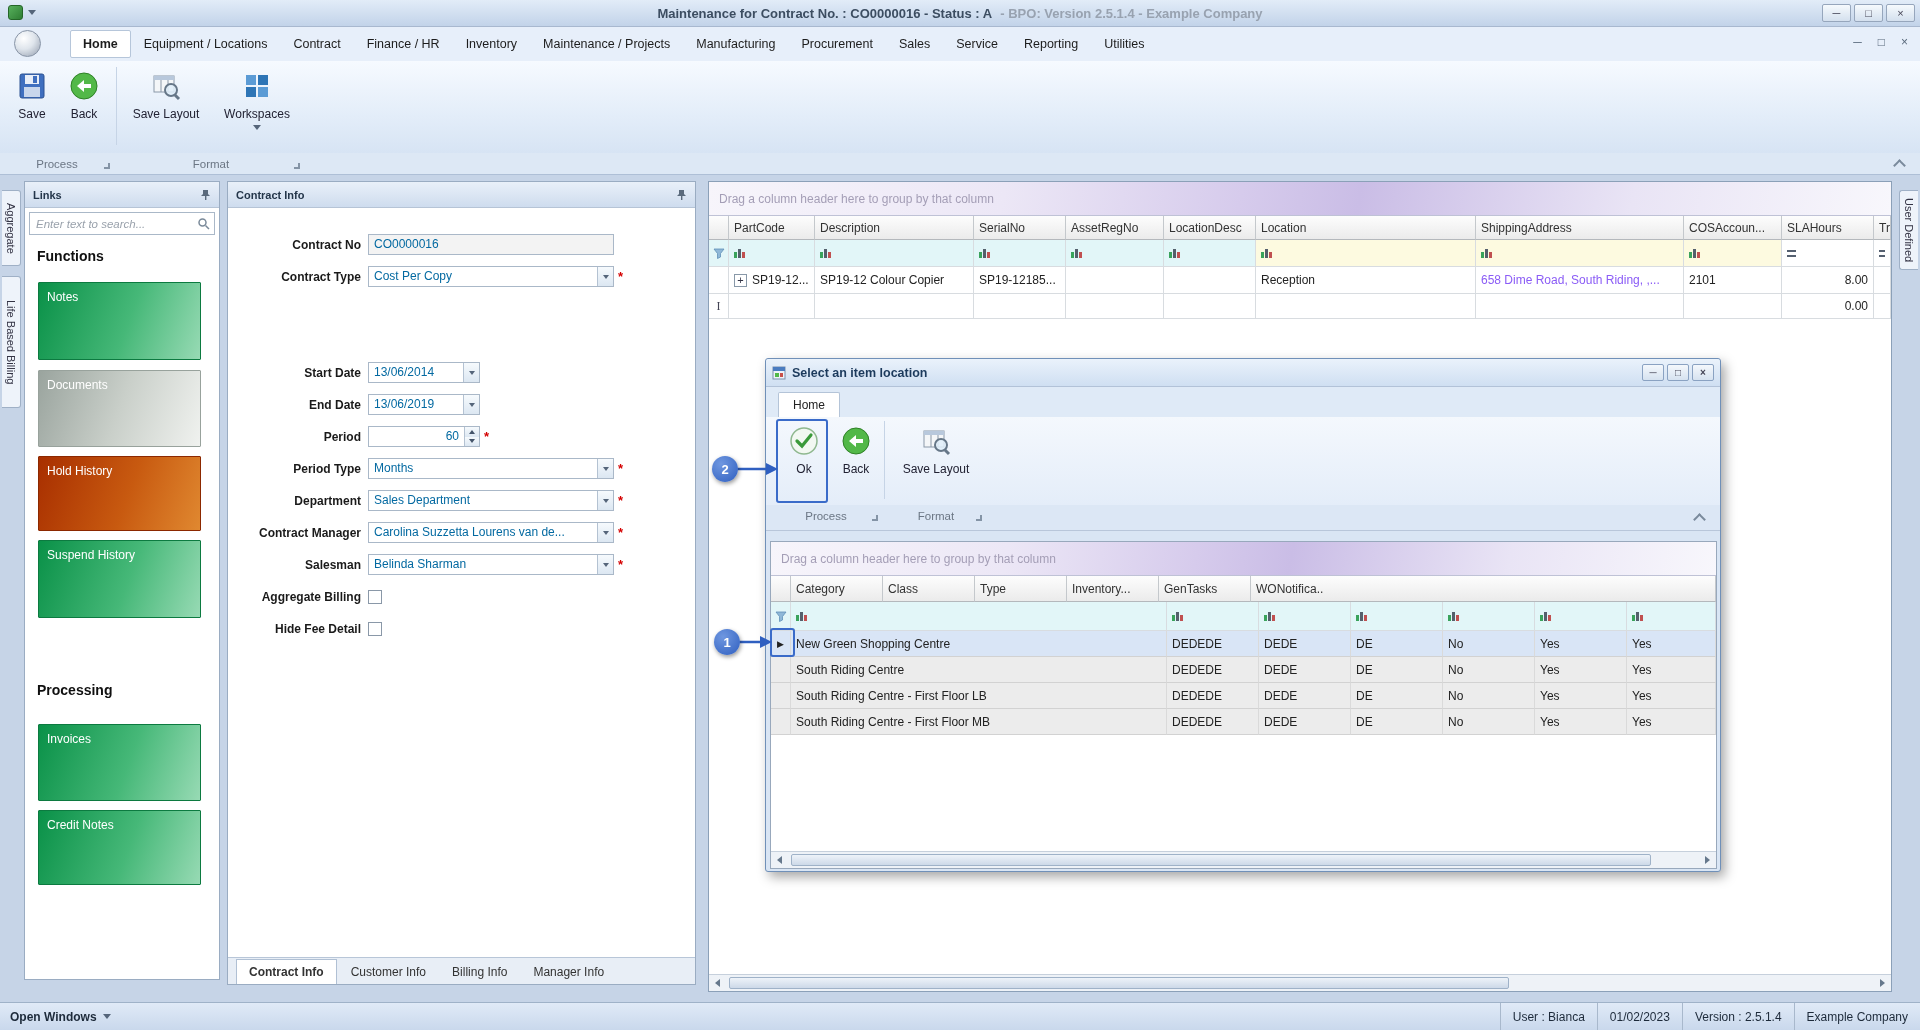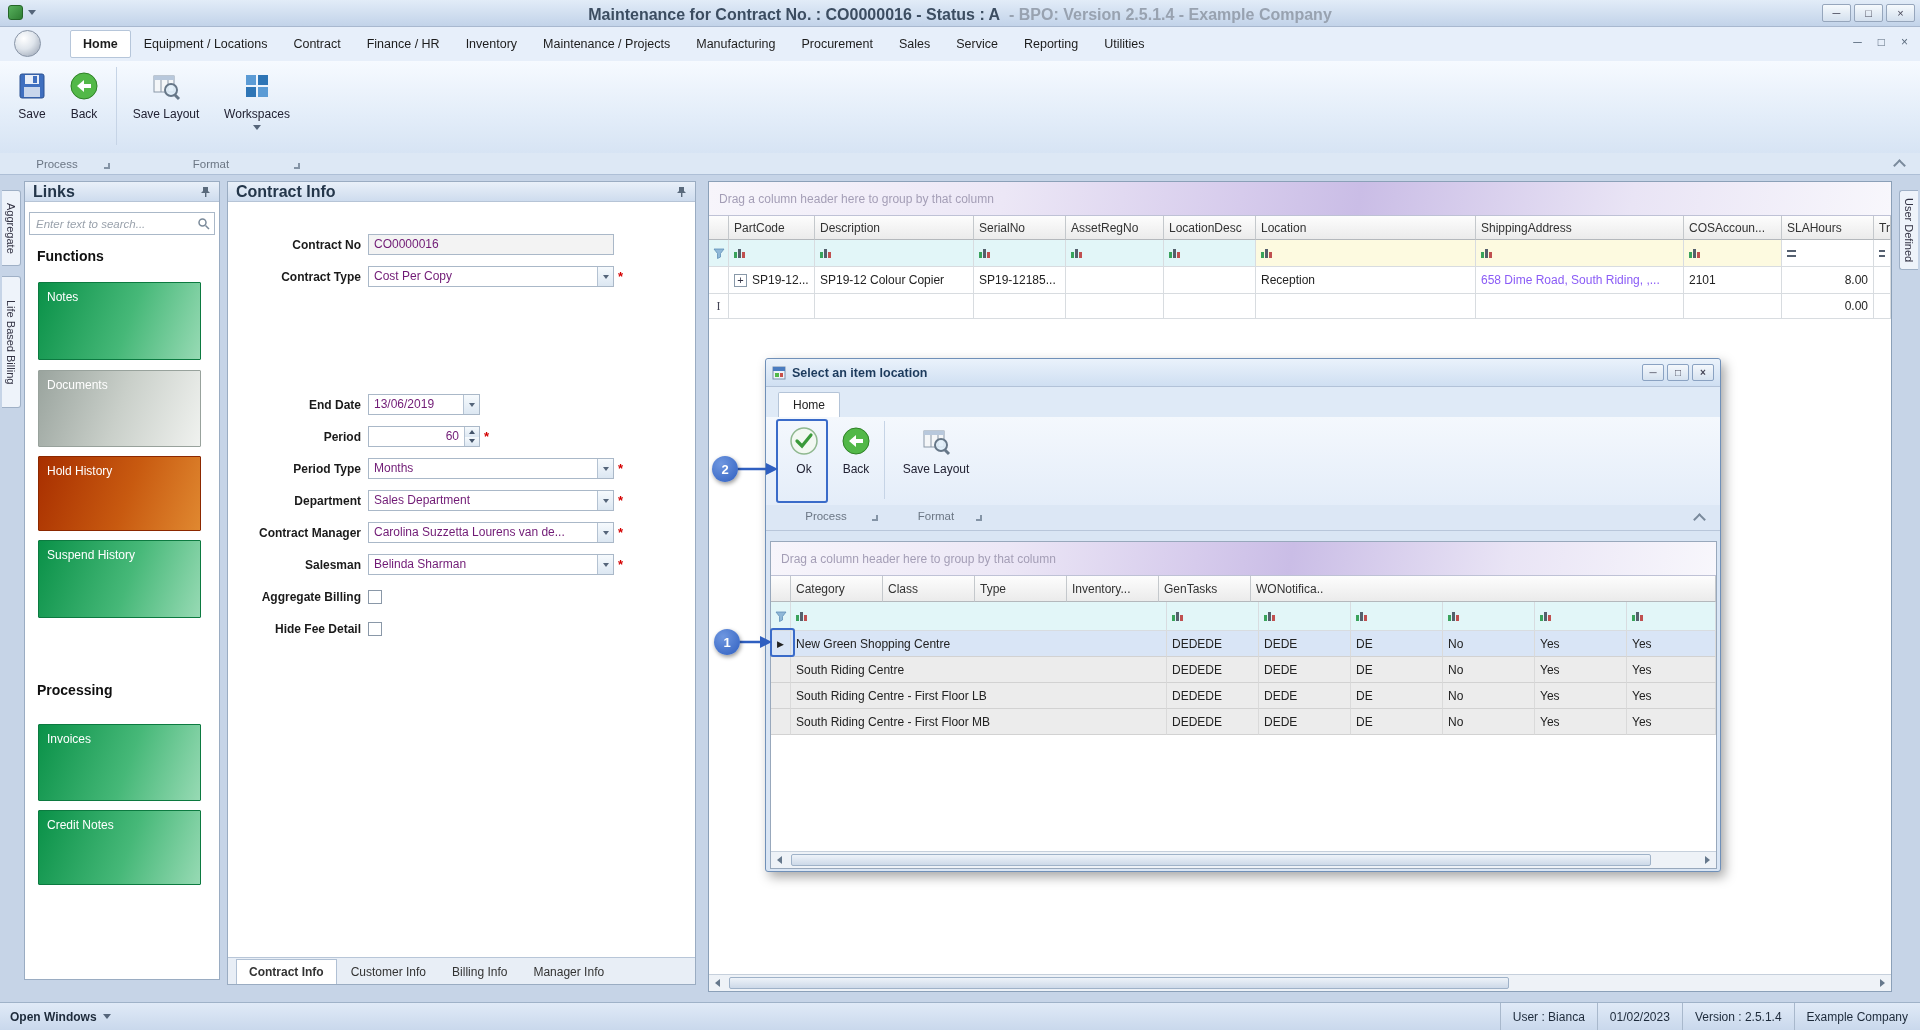--- a/index.html
+++ b/index.html
@@ -4,21 +4,21 @@
 <style>
 *{margin:0;padding:0;box-sizing:border-box}
 html,body{width:1920px;height:1030px}
 body{font-family:"Liberation Sans",sans-serif;font-size:12px;color:#222;background:#c6d4e7;position:relative;overflow:hidden}
 svg{flex:none}
 
 #titlebar{position:absolute;left:0;top:0;width:1920px;height:27px;background:linear-gradient(#e2ecf8,#c2d3e9);border-bottom:1px solid #a8b8cf}
 #qat{position:absolute;left:8px;top:5px;display:flex;align-items:center;gap:5px}
 .qat-icon{width:15px;height:15px;border-radius:3px;background:linear-gradient(135deg,#57b05c,#2e7d33);border:1px solid #256628;display:inline-block}
 .tri-down{width:0;height:0;border-left:4px solid transparent;border-right:4px solid transparent;border-top:5px solid #55657a;display:inline-block}
-#title-text{position:absolute;left:0;right:0;top:6px;text-align:center;font-size:16px;font-weight:bold;color:#3c4d61}
+#title-text{position:absolute;left:0;right:0;top:6px;text-align:center;font-size:13px;font-weight:bold;color:#3c4d61}
 #title-text .sec{color:#98a2b0;margin-left:5px}
 .winbtns{position:absolute;right:5px;top:4px;display:flex}
 .winbtn{width:29px;height:18px;border:1px solid #96a6bc;border-radius:2px;background:linear-gradient(#f6fafd,#d4e0ee);color:#445;font-size:11px;line-height:16px;text-align:center;margin-left:3px}
 
 #tabrow{position:absolute;left:0;top:27px;width:1920px;height:34px;background:#e7effa}
 #apporb{position:absolute;left:14px;top:3px;width:27px;height:27px;border-radius:50%;background:radial-gradient(circle at 35% 30%,#ffffff,#dfe5ec 45%,#9fa9b8 90%);border:1px solid #8894a6}
 #tabs{position:absolute;left:70px;top:0;height:34px;display:flex;align-items:center}
 .rtab{padding:8px 13px;font-size:12.5px;color:#1d1d1d;white-space:nowrap}
 .rtab.active{background:#fff;border:1px solid #b6c6da;border-radius:2px;padding:6px 12px;font-weight:bold}
 #mdibtns{position:absolute;right:12px;top:8px;display:flex;gap:16px;color:#5a6a7c;font-size:12px}
@@ -29,40 +29,40 @@
 #grouprow{position:absolute;left:0;top:153px;width:1920px;height:22px;background:#dde8f5;border-bottom:1px solid #aebfd6;font-size:11.5px;color:#6b7684}
 .grp{position:absolute;top:0;height:21px;display:flex;align-items:center;justify-content:center}
 .launcher{position:absolute;right:4px;bottom:5px;width:6px;height:6px;border-right:2px solid #8494a6;border-bottom:2px solid #8494a6}
 .chev{position:absolute;width:9px;height:9px;border-top:2px solid #7a8a9c;border-right:2px solid #7a8a9c;transform:rotate(-45deg)}
 
 .vtab{position:absolute;width:19px;background:#eef3fa;border:1px solid #9fb0c6;display:flex;align-items:center;justify-content:center;font-size:11px;color:#334;writing-mode:vertical-rl;padding:6px 0;white-space:nowrap}
 .vtab.left{border-left:none;border-radius:0 3px 3px 0;left:2px}
 .vtab.right{border-right:none;border-radius:3px 0 0 3px;left:1899px}
 
 .panel{position:absolute;background:#fff;border:1px solid #9aacc2}
-.phdr{height:20px;background:linear-gradient(#e9f0f9,#cedcee);border-bottom:1px solid #b6c4d6;display:flex;align-items:center;justify-content:space-between;padding:0 8px;font-weight:bold;color:#24364a;font-size:16px}
+.phdr{height:26px;background:linear-gradient(#e9f0f9,#cedcee);border-bottom:1px solid #b6c4d6;display:flex;align-items:center;justify-content:space-between;padding:0 8px;font-weight:bold;color:#24364a;font-size:11px}
 
 #links-panel{left:24px;top:181px;width:196px;height:799px}
 .search-wrap{position:absolute;left:4px;right:4px;top:30px;height:23px}
 .search-input{width:100%;height:23px;border:1px solid #aab8c8;padding:0 22px 0 6px;font-size:11.5px;color:#333;font-family:"Liberation Sans",sans-serif}
 .search-input::placeholder{color:#9aa2ac;font-style:italic}
 .search-mag{position:absolute;right:5px;top:5px}
 .section-h{position:absolute;left:12px;font-size:14px;font-weight:bold;color:#101010}
 .fnbtn{position:absolute;left:13px;width:163px;color:#fff;font-size:12px;padding:7px 8px;border-radius:1px;text-align:left}
 .fn-green{background:linear-gradient(110deg,#0a9148 0%,#46b878 55%,#97dab4 100%);border:1px solid #0c7a40}
 .fn-gray{background:linear-gradient(110deg,#9aa49e 0%,#c9cfc9 50%,#f0f2ef 100%);border:1px solid #98a29c}
 .fn-orange{background:linear-gradient(110deg,#a82f00 0%,#c85a10 55%,#e08830 100%);border:1px solid #8c2800}
 
 #contract-panel{left:227px;top:181px;width:469px;height:804px}
 .frow{position:absolute;left:0;width:465px;height:21px;display:flex;align-items:center}
 .flabel{width:140px;text-align:right;font-weight:bold;padding-right:7px;color:#1a1a1a;white-space:nowrap}
 .fctl{height:21px;border:1px solid #aab8c8;background:#fff;display:flex;align-items:stretch;position:relative}
 .fctl.disabled{background:#f3f3f3}
 .w-full{width:246px}.w-sm{width:112px}
-.fval{padding:2px 5px;white-space:nowrap;overflow:hidden;flex:1;font-size:12px;color:#701a75}
+.fval{padding:2px 5px;white-space:nowrap;overflow:hidden;flex:1;font-size:12px;color:#0369a1}
 .fval.num{text-align:right}
 .ddbtn{width:16px;border-left:1px solid #b4c2d2;background:linear-gradient(#f6fafd,#dce7f2);display:flex;align-items:center;justify-content:center}
 .ddbtn .tri-down{border-left-width:3px;border-right-width:3px;border-top-width:4px}
 .spin{width:15px;border-left:1px solid #b4c2d2;display:flex;flex-direction:column}
 .spin i{flex:1;display:flex;align-items:center;justify-content:center;background:linear-gradient(#f6fafd,#dce7f2)}
 .tri-up-s{width:0;height:0;border-left:3px solid transparent;border-right:3px solid transparent;border-bottom:4px solid #44546a}
 .tri-down-s{width:0;height:0;border-left:3px solid transparent;border-right:3px solid transparent;border-top:4px solid #44546a}
 .req{color:#d40000;font-weight:bold;margin-left:4px;font-size:13px}
 .chk{width:14px;height:14px;border:1px solid #8a98a8;background:#fff}
 #btabs{position:absolute;left:0;bottom:0;width:467px;height:27px;background:#e8eef6;border-top:1px solid #b8c6d8;display:flex;align-items:flex-end;padding-left:8px;gap:2px}
@@ -275,20 +275,29 @@
       <div class="fval">Cost Per Copy</div>
       <div class="ddbtn">
           <span class="tri-down"></span>
         </div>
     </div>
     <span class="req">*</span>
   </div>
 
 
 
+  <div class="frow" style="top:180px">
+    <div class="flabel">Start Date</div>
+    <div class="fctl w-sm">
+      <div class="fval">13/06/2014</div>
+      <div class="ddbtn">
+          <span class="tri-down"></span>
+        </div>
+    </div>
+  </div>
 
   <div class="frow" style="top:212px">
     <div class="flabel">End Date</div>
     <div class="fctl w-sm">
       <div class="fval">13/06/2019</div>
       <div class="ddbtn">
           <span class="tri-down"></span>
         </div>
     </div>
   </div>

